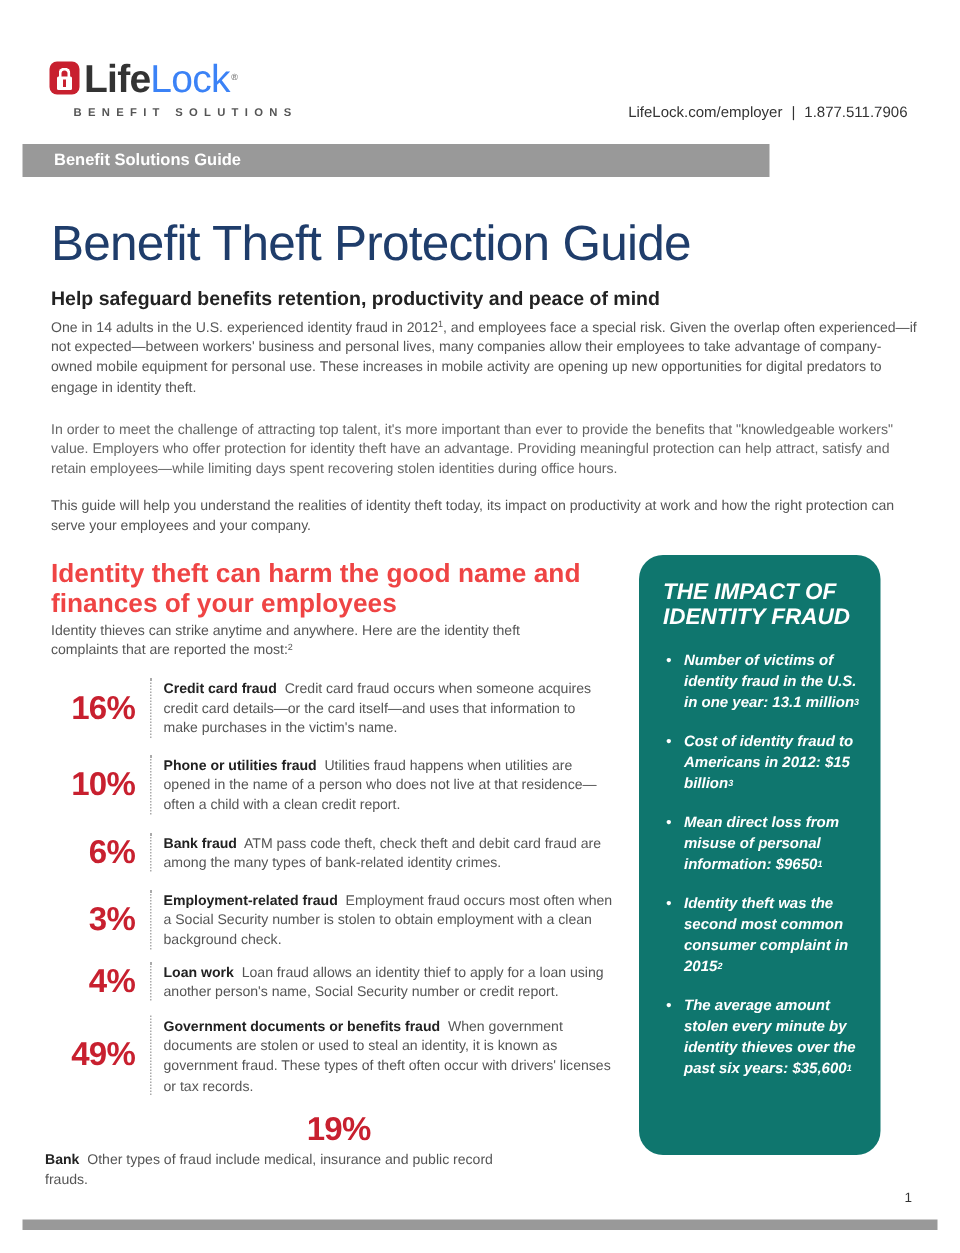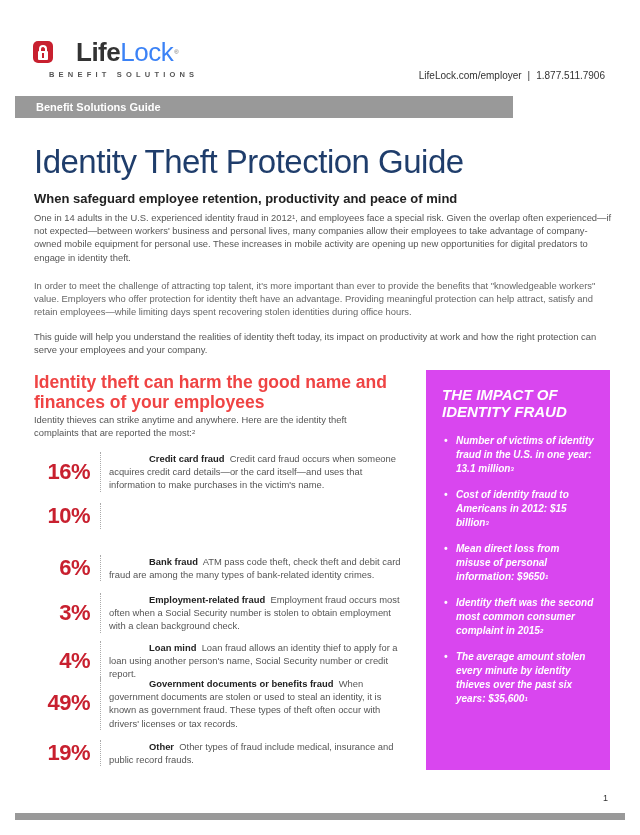--- a/index.html
+++ b/index.html
@@ -5,21 +5,21 @@
   * { margin: 0; padding: 0; box-sizing: border-box; }
   html, body { width: 640px; height: 835px; background: #ffffff; overflow: hidden; }
   body { position: relative; font-family: "Liberation Sans", sans-serif; color: #444; }
 
   .logo { position: absolute; left: 33px; top: 40px; }
   .logo-row { display: flex; align-items: center; height: 24px; }
   .logo-badge { width: 20px; height: 22px; background: #c8202f; border-radius: 5px; position: relative; margin-right: 3px; }
   .logo-badge .keyhole-top { position: absolute; left: 6px; top: 4px; width: 8px; height: 7px; border: 2px solid #fff; border-bottom: none; border-radius: 4px 4px 0 0; }
   .logo-badge .keyhole-body { position: absolute; left: 5px; top: 10px; width: 10px; height: 9px; background: #fff; border-radius: 1px; }
   .logo-badge .keyhole-slot { position: absolute; left: 9px; top: 12px; width: 2px; height: 5px; background: #c8202f; }
-  .logo-life { font-size: 26px; font-weight: bold; color: #333; letter-spacing: -0.5px; line-height: 24px; margin-left: 20px; }
+  .logo-life { font-size: 26px; font-weight: bold; color: #333; letter-spacing: -0.5px; line-height: 24px; }
   .logo-lock { font-size: 26px; font-weight: normal; color: #3b82f6; letter-spacing: -0.5px; line-height: 24px; }
   .logo-reg { font-size: 6px; color: #666; vertical-align: top; margin-left: 1px; }
   .logo-sub { font-size: 7.5px; letter-spacing: 4.2px; color: #555; margin-top: 6px; margin-left: 16px; font-weight: bold; }
 
   .contact { position: absolute; right: 35px; top: 70px; font-size: 10px; color: #333; margin-left: 27px; }
   .contact .sep { margin: 0 6px; }
 
   .guide-bar { position: absolute; left: 15px; top: 96px; width: 498px; height: 22px; background: #999999; }
   .guide-bar span { position: absolute; left: 21px; top: 5px; color: #fff; font-size: 11px; font-weight: bold; }
 
@@ -33,23 +33,23 @@
   .p3 { top: 330px; }
   sup { font-size: 6px; vertical-align: top; }
 
   .h2 { position: absolute; left: 34px; top: 372px; width: 360px; font-size: 17.5px; line-height: 20px; font-weight: bold; color: #ef4444; }
   .intro { position: absolute; left: 34px; top: 413px; width: 340px; font-size: 9.4px; line-height: 13px; color: #555; }
 
   .stat { position: absolute; left: 30px; width: 380px; display: flex; }
   .stat .pct { width: 66px; text-align: right; font-size: 22px; font-weight: bold; color: #c8202f; padding-right: 6px; align-self: center; letter-spacing: -0.5px; }
   .stat .divider { width: 0; border-left: 1px dotted #aaa; margin: 0 8px 0 4px; }
   .stat .desc { width: 300px; font-size: 9.4px; line-height: 13.2px; color: #555; }
-  .stat .desc b { color: #222; margin-left: 40px; }
+  .stat .desc b { color: #222; }
 
-  .sidebar { position: absolute; left: 426px; top: 370px; width: 184px; height: 400px; background: #d946ef; border-radius: 0; padding: 16px 14px 0 16px; color: #fff; }
+  .sidebar { position: absolute; left: 426px; top: 370px; width: 161px; height: 400px; background: #0f766e; border-radius: 16px; padding: 16px 14px 0 16px; color: #fff; }
   .sidebar h3 { font-size: 15px; font-style: italic; font-weight: bold; line-height: 17px; margin-bottom: 14px; }
   .sidebar ul { list-style: none; }
   .sidebar li { position: relative; padding-left: 14px; font-size: 10px; font-weight: bold; font-style: italic; line-height: 14px; margin-bottom: 12px; }
   .sidebar li::before { content: "\2022"; position: absolute; left: 2px; top: 0; }
 
   .page-num { position: absolute; right: 32px; top: 793px; font-size: 9px; color: #333; }
   .footer-bar { position: absolute; left: 15px; top: 813px; width: 610px; height: 7px; background: #999999; }
 </style>
 </head>
 <body>
@@ -69,70 +69,71 @@
 </div>
 
 <div class="contact">
   <span>LifeLock.com/employer</span><span class="sep">|</span><span>1.877.511.7906</span>
 </div>
 
 <div class="guide-bar">
   <span>Benefit Solutions Guide</span>
 </div>
 
-<h1 class="title">Identity Theft Protection Guide</h1>
+<h1 class="title">Benefit Theft Protection Guide</h1>
 
-<div class="subtitle">When safeguard employee retention, productivity and peace of mind</div>
+<div class="subtitle">Help safeguard benefits retention, productivity and peace of mind</div>
 
 <p class="para p1"><span>One in 14 adults in the U.S. experienced identity fraud in 2012</span><sup>1</sup><span>, and employees face a special risk. Given the overlap often experienced—if not expected—between workers' business and personal lives, many companies allow their employees to take advantage of company-owned mobile equipment for personal use. These increases in mobile activity are opening up new opportunities for digital predators to engage in identity theft.</span></p>
 <p class="para p2">In order to meet the challenge of attracting top talent, it's more important than ever to provide the benefits that "knowledgeable workers" value. Employers who offer protection for identity theft have an advantage. Providing meaningful protection can help attract, satisfy and retain employees—while limiting days spent recovering stolen identities during office hours.</p>
 <p class="para p3">This guide will help you understand the realities of identity theft today, its impact on productivity at work and how the right protection can serve your employees and your company.</p>
 
 <h2 class="h2">Identity theft can harm the good name and finances of your employees</h2>
 <p class="intro"><span>Identity thieves can strike anytime and anywhere. Here are the identity theft complaints that are reported the most:</span><sup>2</sup></p>
 
 <div class="stat" style="top:452px;">
   <div class="pct">16%</div>
   <div class="divider"></div>
   <div class="desc"><b>Credit card fraud</b>&nbsp; <span>Credit card fraud occurs when someone acquires credit card details—or the card itself—and uses that information to make purchases in the victim's name.</span></div>
 </div>
 
 <div class="stat" style="top:503px;">
   <div class="pct">10%</div>
   <div class="divider"></div>
+  <div class="desc"><b>Phone or utilities fraud</b>&nbsp; <span>Utilities fraud happens when utilities are opened in the name of a person who does not live at that residence—often a child with a clean credit report.</span></div>
 </div>
 
 <div class="stat" style="top:555px;">
   <div class="pct">6%</div>
   <div class="divider"></div>
   <div class="desc"><b>Bank fraud</b>&nbsp; <span>ATM pass code theft, check theft and debit card fraud are among the many types of bank-related identity crimes.</span></div>
 </div>
 
 <div class="stat" style="top:593px;">
   <div class="pct">3%</div>
   <div class="divider"></div>
   <div class="desc"><b>Employment-related fraud</b>&nbsp; <span>Employment fraud occurs most often when a Social Security number is stolen to obtain employment with a clean background check.</span></div>
 </div>
 
 <div class="stat" style="top:641px;">
   <div class="pct">4%</div>
   <div class="divider"></div>
-  <div class="desc"><b>Loan mind</b>&nbsp; <span>Loan fraud allows an identity thief to apply for a loan using another person's name, Social Security number or credit report.</span></div>
+  <div class="desc"><b>Loan work</b>&nbsp; <span>Loan fraud allows an identity thief to apply for a loan using another person's name, Social Security number or credit report.</span></div>
 </div>
 
 <div class="stat" style="top:677px;">
   <div class="pct">49%</div>
   <div class="divider"></div>
   <div class="desc"><b>Government documents or benefits fraud</b>&nbsp; <span>When government documents are stolen or used to steal an identity, it is known as government fraud. These types of theft often occur with drivers' licenses or tax records.</span></div>
 </div>
 
-<div class="stat" style="top:740px;">
+<div class="stat" style="top:740px;flex-direction:column;">
   <div class="pct">19%</div>
   <div class="divider"></div>
-  <div class="desc"><b>Other</b>&nbsp; <span>Other types of fraud include medical, insurance and public record frauds.</span></div>
+  <div class="desc"><b>Bank</b>&nbsp; <span>Other types of fraud include medical, insurance and public record frauds.</span></div>
 </div>
 
 <aside class="sidebar">
   <h3>THE IMPACT OF IDENTITY FRAUD</h3>
   <ul>
     <li><span>Number of victims of identity fraud in the U.S. in one year: 13.1 million</span><sup>3</sup></li>
     <li><span>Cost of identity fraud to Americans in 2012: $15 billion</span><sup>3</sup></li>
     <li><span>Mean direct loss from misuse of personal information: $9650</span><sup>1</sup></li>
     <li><span>Identity theft was the second most common consumer complaint in 2015</span><sup>2</sup></li>
     <li><span>The average amount stolen every minute by identity thieves over the past six years: $35,600</span><sup>1</sup></li>

